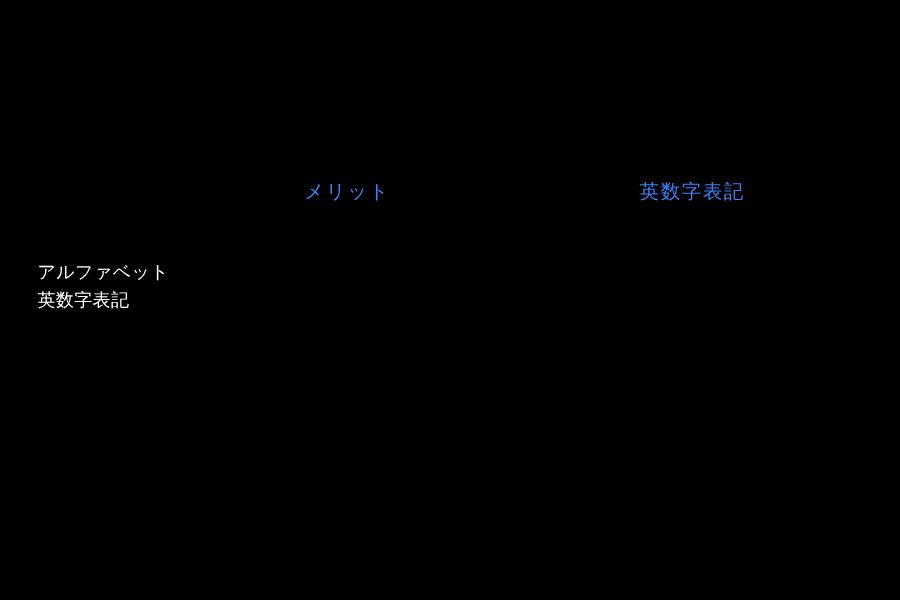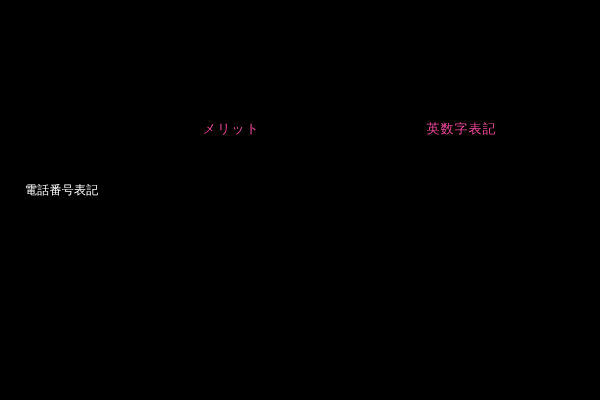--- a/index.html
+++ b/index.html
@@ -60,21 +60,21 @@
   .div-top {
     border-top: 2px solid #050b14;
   }
 
   .hdr-text {
     display: block;
     text-align: center;
     font-size: 13px;
     line-height: 1.4;
     letter-spacing: 0.08em;
-    color: #ec4899;
+    color: #3b82f6;
     font-weight: 400;
   }
 
   
   .row-alpha td { height: 72px; }
   .row-tel   td { height: 70px; }
 
   .label-text {
     display: block;
     padding: 0 8px;
@@ -117,29 +117,30 @@
           <span class="hdr-text"></span>
         </td>
         <td class="cell-blue div-left">
           <span class="hdr-text">メリット</span>
         </td>
         <td class="cell-blue div-left">
           <span class="hdr-text">英数字表記</span>
         </td>
       </tr>
 
-
-      <tr class="row-tel">
+      <tr class="row-alpha">
         <td class="cell-blue div-top">
-          <span class="label-text">電話番号表記</span>
+          <span class="label-text">アルファベット</span>
+          <span class="label-text">英数字表記</span>
         </td>
         <td class="body-cell">
           <span class="body-text"></span>
         </td>
         <td class="body-cell">
           <span class="body-text"></span>
         </td>
       </tr>
 
+
     </tbody>
   </table>
 
 </div>
 
 </body></html>

